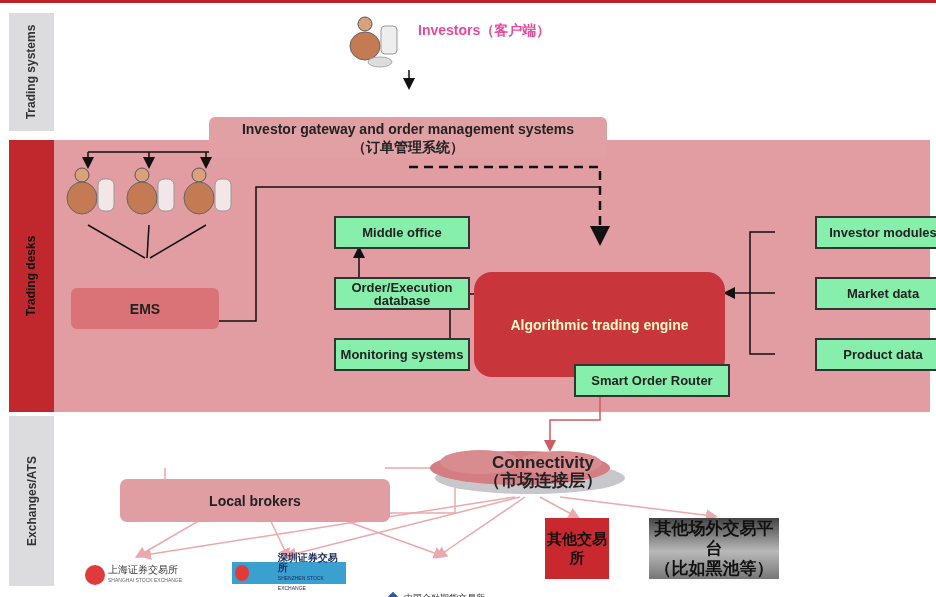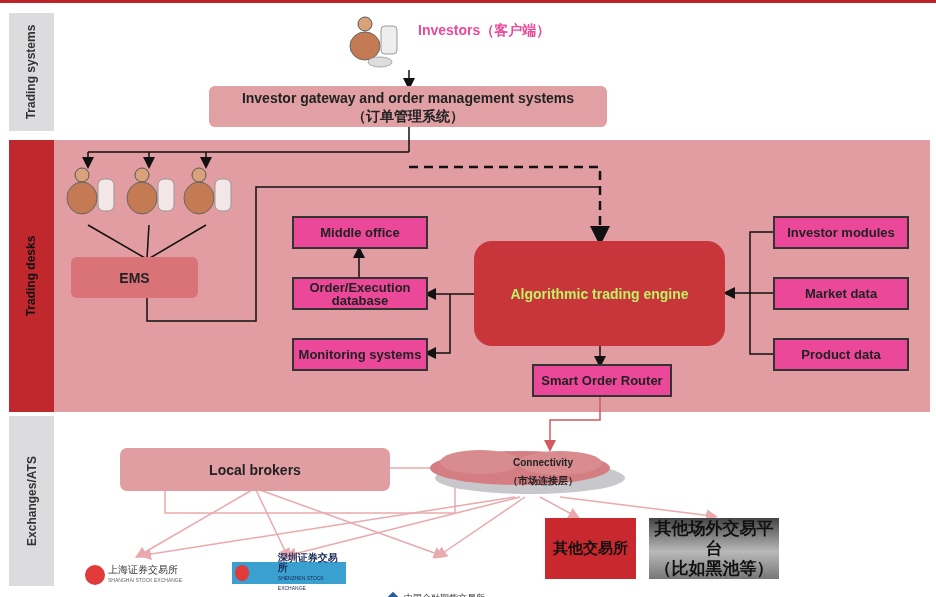--- a/index.html
+++ b/index.html
@@ -6,32 +6,32 @@
   body{width:936px;height:597px;position:relative;overflow:hidden;font-family:"Liberation Sans",sans-serif;}
   .topbar{position:absolute;left:0;top:0;width:936px;height:3px;background:#c0222a;}
   .lane-label{position:absolute;left:9px;width:45px;display:flex;align-items:center;justify-content:center;}
   .lane-label span{transform:rotate(-90deg);white-space:nowrap;font-weight:bold;font-size:12px;color:#333;}
   #lane-systems{top:13px;height:118px;background:#dcdcdf;}
   #lane-desks{top:140px;height:272px;background:#c0282e;}
   #lane-desks span{color:#111;}
   #lane-exch{top:416px;height:170px;background:#dcdcdf;}
   .desk-bg{position:absolute;left:54px;top:140px;width:876px;height:272px;background:#e19da1;}
   .box{position:absolute;display:flex;flex-direction:column;align-items:center;justify-content:center;text-align:center;box-sizing:border-box;}
-  .gray{background:#ec4899;border:2px solid #333;font-weight:bold;font-size:13px;color:#222;line-height:13px;}
-  .t{font-weight:bold;}
+  .gray{background:#86efac;border:2px solid #333;font-weight:bold;font-size:13px;color:#222;line-height:13px;margin-left:42px;}
+  .t{font-weight:bold;margin-top:31px;}
   #gateway{left:209px;top:86px;width:398px;height:41px;background:#e0a0a4;border-radius:6px;font-size:14px;color:#222;line-height:18px;}
-  #ems{left:71px;top:257px;width:127px;height:41px;background:#d97378;border-radius:6px;font-size:14px;color:#222;line-height:20px;}
-  #engine{left:474px;top:241px;width:251px;height:105px;background:#c8353b;border-radius:18px;font-size:14px;color:#bef264;line-height:22px;}
+  #ems{left:71px;top:257px;width:148px;height:41px;background:#d97378;border-radius:6px;font-size:14px;color:#222;line-height:20px;}
+  #engine{left:474px;top:241px;width:251px;height:105px;background:#c8353b;border-radius:18px;font-size:14px;color:#fef9c3;line-height:22px;}
   #local{left:120px;top:448px;width:270px;height:43px;background:#e09ea2;font-size:14px;color:#222;line-height:20px;border-radius:7px;}
-  #other-ex{left:545px;top:518px;width:91px;height:61px;background:#c8282e;font-size:15px;color:#111;font-weight:bold;}
+  #other-ex{left:545px;top:518px;width:64px;height:61px;background:#c8282e;font-size:15px;color:#111;font-weight:bold;}
   #otc{left:649px;top:518px;width:130px;height:61px;background:linear-gradient(#444,#b9b9b9 55%,#777);font-size:17px;color:#111;font-weight:bold;line-height:20px;justify-content:center;}
   #investors-label{position:absolute;left:418px;top:22px;font-size:14px;font-weight:bold;color:#ec4899;}
   .person{position:absolute;}
   .logo{position:absolute;display:flex;align-items:center;gap:3px;}
-  .cloud-text{position:absolute;left:468px;top:454px;width:150px;text-align:center;font-weight:bold;font-size:10px;line-height:18px;color:#222;}
+  .cloud-text{position:absolute;left:468px;top:454px;width:150px;text-align:center;font-weight:bold;font-size:17px;line-height:18px;color:#222;}
   svg.lines{position:absolute;left:0;top:0;}
 </style>
 </head>
 <body>
 
 <div class="topbar"></div>
 
 <div class="lane-label" id="lane-systems">
     <span>Trading systems</span>
   </div>
@@ -139,21 +139,21 @@
   <span>database</span>
 </div>
 <div class="box gray" style="left:292px;top:338px;width:136px;height:33px;">
     <span>Monitoring systems</span>
   </div>
 
 <div class="box t" id="engine">
   <div>Algorithmic trading engine</div>
 </div>
 
-<div class="box gray" style="left:532px;top:364px;width:140px;height:33px;">
+<div class="box gray" style="left:532px;top:364px;width:156px;height:33px;">
     <span>Smart Order Router</span>
   </div>
 
 <div class="box gray" style="left:773px;top:216px;width:136px;height:33px;">
     <span>Investor modules</span>
   </div>
 <div class="box gray" style="left:773px;top:277px;width:136px;height:33px;">
     <span>Market data</span>
   </div>
 <div class="box gray" style="left:773px;top:338px;width:136px;height:33px;">

